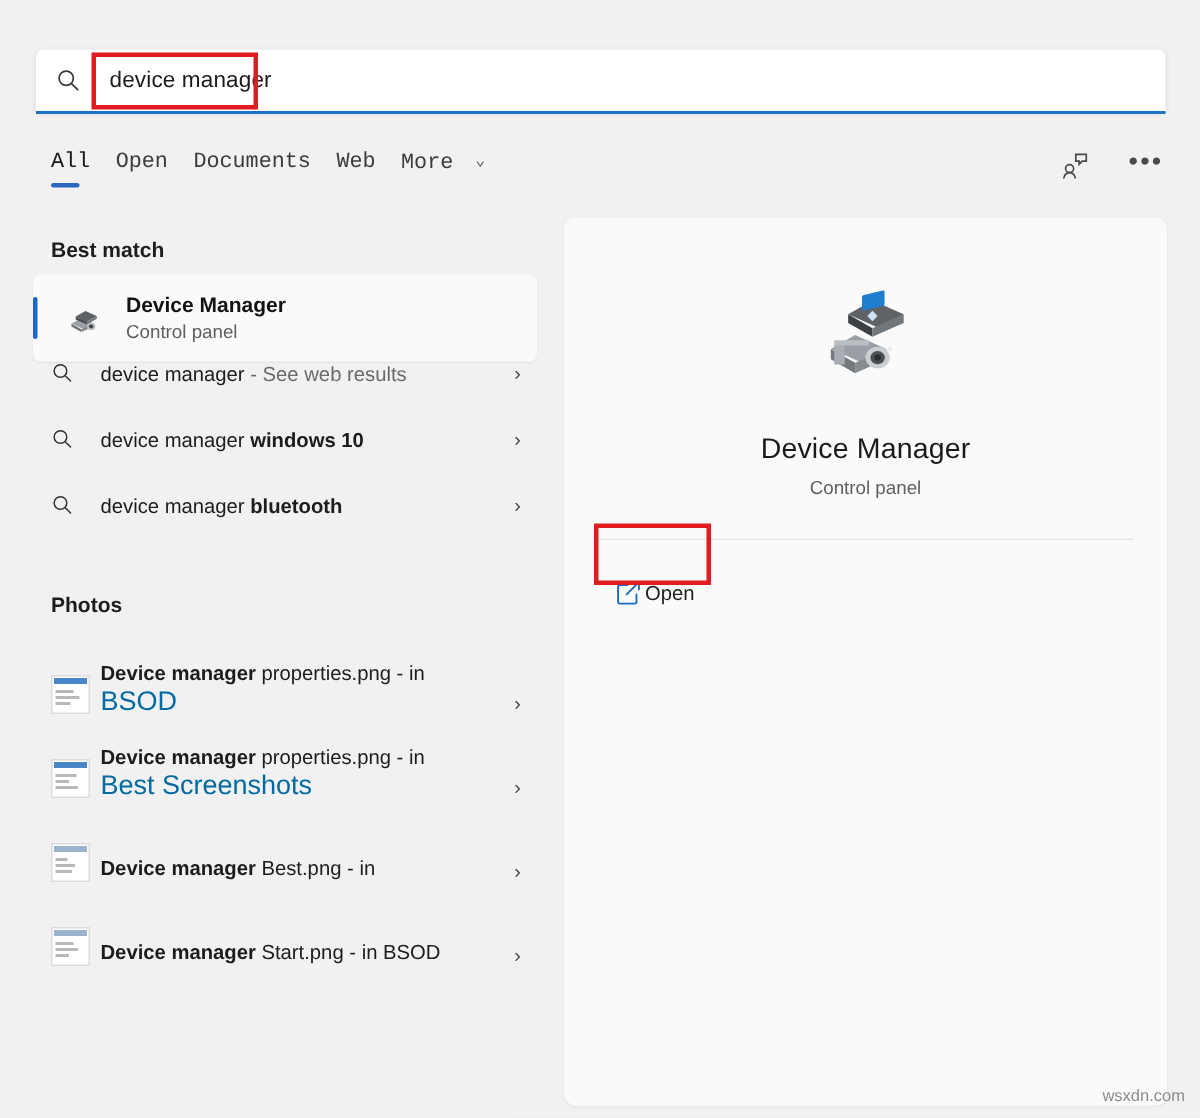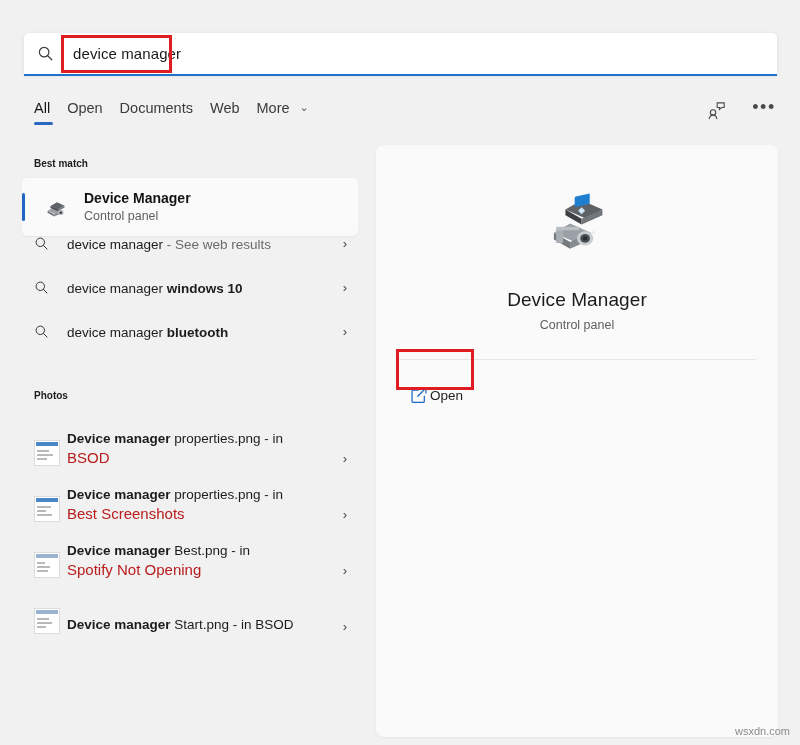--- a/index.html
+++ b/index.html
@@ -63,20 +63,21 @@
     align-items: flex-start;
     gap: 0px;
   }
   .tab {
     position: relative;
     font-size: 14.5px;
     color: #3b3b3b;
     padding: 4px 17px 12px 0px;
     cursor: default;
     white-space: nowrap;
+    font-family: Liberation Mono, monospace;
   }
   .tab:first-child { color: #161616; }
   .tab.active::after {
     content: "";
     position: absolute;
     left: 0px; bottom: 3px;
     width: 19px; height: 3px;
     border-radius: 2px;
     background: #2a67c0;
   }
@@ -109,21 +110,21 @@
   }
 
   
   .left-col {
     position: absolute;
     left: 0px; top: 140px;
     width: 372px; height: 605px;
     overflow: hidden;
   }
   .section-title {
-    font-size: 10px;
+    font-size: 14px;
     font-weight: bold;
     color: #1c1c1c;
     margin: 22px 0 9px 34px;
   }
   .section-title.first { margin-top: 18px; }
 
   .card {
     position: relative;
     margin: 0 14px 0 22px;
     height: 58px;
@@ -169,22 +170,22 @@
     flex: 1 1 auto;
     font-size: 13.5px;
     color: #1c1c1c;
     line-height: 18px;
     padding-left: 3px;
     overflow: hidden;
   }
   .row .rtext .b { font-weight: bold; }
   .row .rtext .muted { color: #6a6a6a; }
   .row .rsub {
-    font-size: 15px;
-    color: #b91c1c;
+    font-size: 18px;
+    color: #0369a1;
     line-height: 17px;
     padding-left: 3px;
     margin-top: 1px;
   }
   .row .chevron {
     flex: 0 0 26px;
     font-size: 13px;
     color: #464646;
     text-align: center;
   }
@@ -396,21 +397,20 @@
       <span class="ricon">
         <span class="thumb">
           <span class="bar" style="background:#9ab4d0"></span>
           <span class="ln" style="top:9px;width:8px"></span>
           <span class="ln" style="top:13px;width:13px"></span>
           <span class="ln" style="top:17px;width:11px"></span>
         </span>
       </span>
       <span style="flex:1 1 auto;overflow:hidden">
         <div class="rtext"><span class="b">Device manager</span><span> Best.png - in</span></div>
-        <div class="rsub">Spotify Not Opening</div>
       </span>
       <span class="chevron">›</span>
     </div>
 
     <div class="row tall">
       <span class="ricon">
         <span class="thumb">
           <span class="bar" style="background:#9ab4d0"></span>
           <span class="ln" style="top:9px;width:12px"></span>
           <span class="ln" style="top:13px;width:15px"></span>

